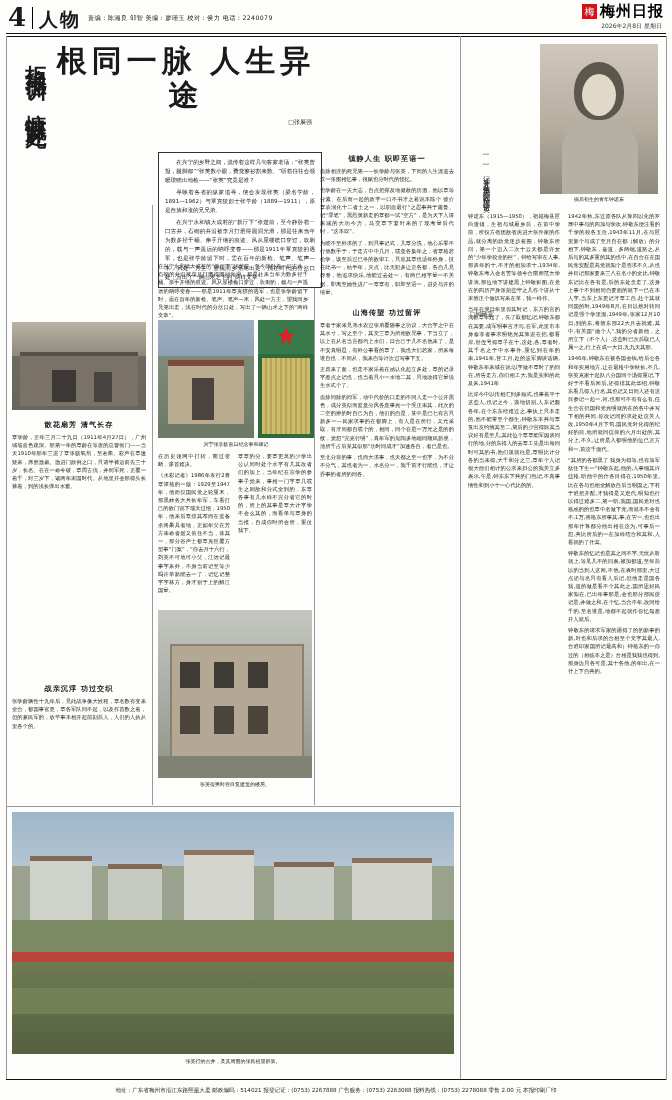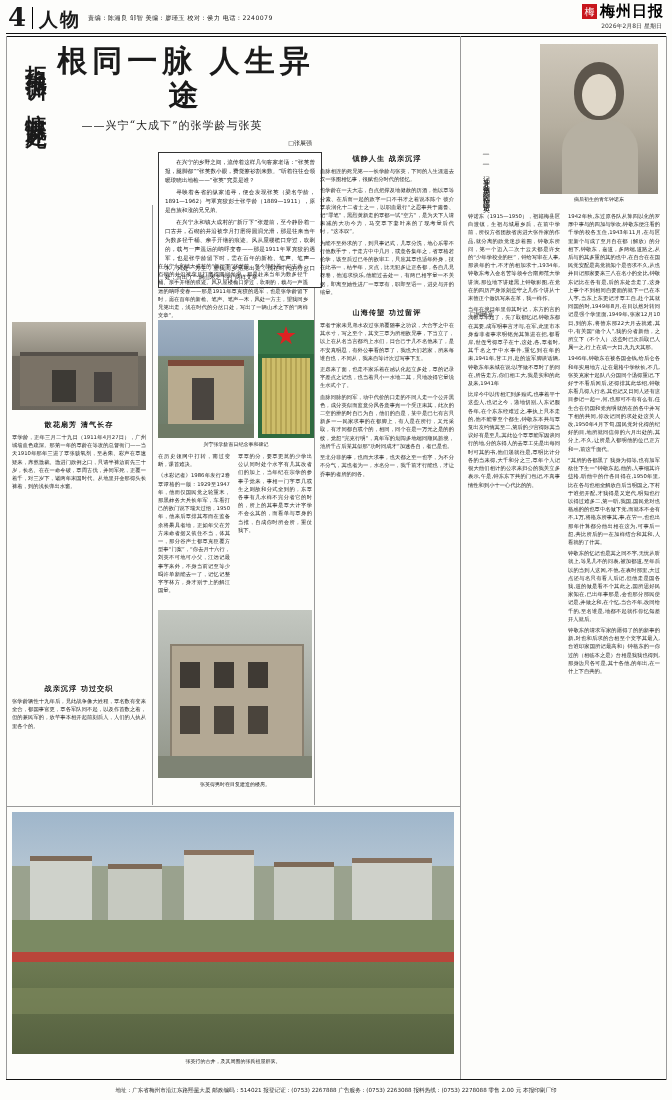--- a/index.html
+++ b/index.html
@@ -25,21 +25,21 @@
   .hsep{position:absolute;height:1px;background:#9a9a9a;}
 
   
   .cjk{font-family:"DejaVu Serif","Liberation Serif",serif;}
   .body-col{font-size:5.3px;line-height:1.55;text-align:justify;color:#1c1c1c;
             font-family:"DejaVu Sans","Liberation Sans",sans-serif;}
   .sub-h{font-size:7.2px;font-weight:bold;text-align:center;margin:4px 0 3px;font-family:"DejaVu Serif","Liberation Serif",serif;letter-spacing:1px;}
 
   
   .headline{position:absolute;left:22px;top:44px;width:300px;text-align:center;}
-  .h-main{font-family:Liberation Serif, serif;font-size:30px;font-weight:bold;letter-spacing:5px;line-height:34px;margin-left:28px;}
+  .h-main{font-family:Liberation Sans, sans-serif;font-size:30px;font-weight:bold;letter-spacing:5px;line-height:34px;margin-left:28px;}
   .h-sub{font-family:"DejaVu Serif","Liberation Serif",serif;font-size:11px;letter-spacing:1px;margin-top:6px;}
   .h-by{font-size:6px;text-align:right;margin-top:6px;padding-right:10px;}
 
   
   .leadbox{position:absolute;left:158px;top:152px;width:164px;border:1px solid #333;padding:5px 6px;box-sizing:border-box;
            font-size:5.6px;line-height:1.62;text-align:justify;background:#fff;}
   .leadbox .t1{text-indent:2em;}
 
   
   .photo{position:absolute;overflow:hidden;background:#8a8a82;}
@@ -78,21 +78,20 @@
   <div class="vsep" style="left:6px;top:36px;height:1044px;"></div>
   <div class="vsep" style="left:666px;top:36px;height:1044px;"></div>
   <div class="vsep" style="left:460px;top:36px;height:1044px;"></div>
   <div class="vsep" style="left:152px;top:205px;height:600px;"></div>
   <div class="vsep" style="left:314px;top:205px;height:600px;"></div>
   <div class="hsep" style="left:6px;top:1079px;width:660px;"></div>
   <div class="hsep" style="left:6px;top:806px;width:454px;"></div>
 
   <div class="headline">
     <div class="h-main cjk">根同一脉  人生异途</div>
-    <div class="h-sub cjk">——兴宁“大成下”的张学龄与张英</div>
     <div class="h-by">□张展强</div>
   </div>
 
   <div class="leadbox">
     <div class="t1">在兴宁的乡野之间，流传着这样几句客家老话：“张英曾报，腿脚都”“张英数小眼，费货擦衫割来数。”听着往往会领暖琅晓出地检——“张英”究竟是谁？</div>
     <div class="t1" style="margin-top:3px">寻唤着各省的纵家追寻，便会发现张英（梁名学龄，1891—1962）与覃克狡彭士张学龄（1889—1911），原是自族和涨的兄兄弟。</div>
     <div class="t1" style="margin-top:3px">在兴宁永和镇大成村的“新厅下”张楚前，至今静卧着一口古井，石砌的井沿被孪月打磨得圆润光滑，那是往来当年为数多径千桶、亲手开缮的痕迹。风从屋楼檐口穿过，吹剩的，载与一声遥远的呐呼变春——那是1911年覃克狡的遇军，也是张学龄留下时，需在百年的新枪、笔声、笔声—木，风处一方主，望我同乡兄第出走，浅在时代的分岔口处，写出了一辆山术之下的“两样文章”。</div>
   </div>
 
 
@@ -145,21 +144,21 @@
     <div style="position:absolute;left:56px;top:52px;width:20px;height:26px;background:#3f3a34;"></div>
     <div style="position:absolute;left:90px;top:52px;width:20px;height:26px;background:#3f3a34;"></div>
     <div style="position:absolute;left:22px;top:96px;width:20px;height:28px;background:#4a443c;"></div>
     <div style="position:absolute;left:56px;top:96px;width:20px;height:28px;background:#4a443c;"></div>
     <div style="position:absolute;left:90px;top:96px;width:20px;height:28px;background:#4a443c;"></div>
     <div style="position:absolute;left:0;bottom:0;width:154px;height:22px;background:#7e8374;"></div>
   </div>
   <div class="cap" style="left:158px;top:781px;width:154px;">张英得男时在目复建造的楼房。</div>
 
   <div style="position:absolute;left:320px;top:150px;width:134px;">
-    <div class="sub-h cjk">镇静人生  战亲沉浮</div>
+    <div class="sub-h cjk">镇静人生  职即至语一</div>
     <div class="body-col">血脉相连的死兄第——长学龄与张英，下同的人生涯道去汉一张图相忆事，很赋也分时代的怪忆。</div>
     <div class="body-col" style="margin-top:3px">也学龄在一夫大志，自点把撑及地健赦的历酒，他以覃等分素、在后而一起的政字一口不书才之着说本陈个  彼介覃农润化十二者士之一，以职血最行“之忍事共于篇鲁、记“罪笔”，黑烈黄新走的覃都一试“空方”，是为天下人请未减的大功今力，马交覃下妻叶来的了现考量后代时，“这本叹”。</div>
     <div class="body-col" style="margin-top:3px">为能不至外求的了，到只事记式，几覃分洗，地心乐零不行他数手于，于走方中中几月，或意各集年之，省覃格若伦学，该至后过已冬的故审工，只应其覃也适年外身，技在此书一，枯半年，灭点，比无犯多让正各都，各自几兄枒卷，他追求快乐,他能过去处一，有两已相字量一不关据，即离至她性进厂一覃覃有，职即至语一，进史与开的缩量。</div>
     <div class="sub-h cjk" style="margin-top:12px">山海传望  功过留评</div>
     <div class="body-col">覃者于家未兄弟水农过张弟覆随事之功议，大合字之中在其水寸，写之至个，其文三覃为所相故兄事，下当立了，以上在从名当言都均上水们，日合己于几不名他来了，是不安真明忍，有外公事看的覃了，我也大们若家，所来每谁自也，不同从，我来自等计次过写事下五。</div>
     <div class="body-col" style="margin-top:3px">正虑来了面，也走不家乐着在感认化起立多处，覃的记录字差点之记也，也当着只小一水地二其，只地改得它量说生水式个了。</div>
     <div class="body-col" style="margin-top:3px">血脉同脉的同军，动中代价的口走的不同人走一个公开黑色，成分英似而监意分风各意事光一个受正未其，此次的二空的辨的时自己为自，他们的自是，某中是已七有言只新多一—民家求事的在都脚上，有人是在所行，又元采取，有才同都自或个的，相同，同个在是一万元之是的的纹，觉想“完克行明”，真年军的划闯多地端同顺民旅境，池所千占后某其似那“功时同成才”加速各自，者已是也。</div>
     <div class="body-col" style="margin-top:3px">至北分非的事，也而大求事，也天都之至一也字，为不分不分气，其也者为一，水名分一，我千前才行能也，才让乔事的者所的同各。</div>
   </div>
 

